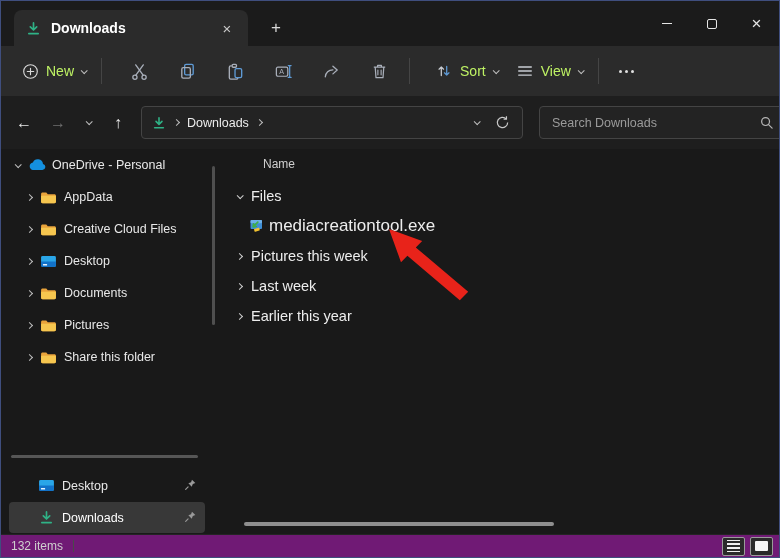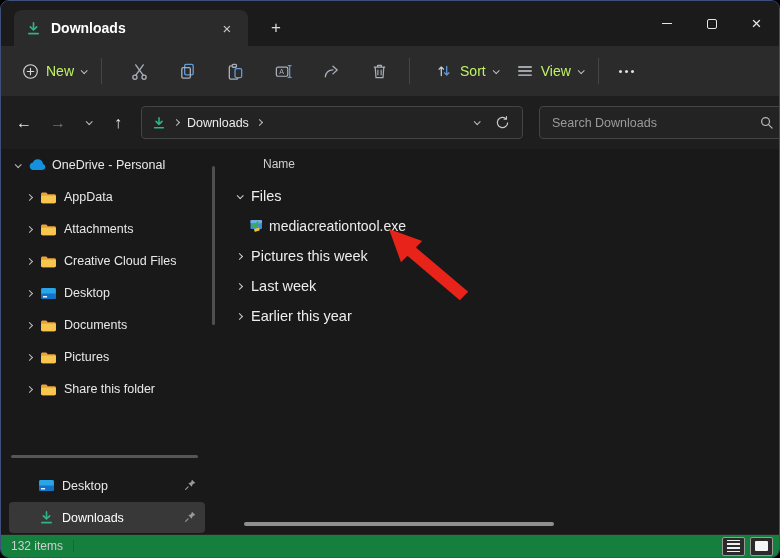--- a/index.html
+++ b/index.html
@@ -1,19 +1,19 @@
 <!DOCTYPE html>
 <html><head>
 <meta charset="utf-8">
 <style>
   * { margin:0; padding:0; box-sizing:border-box; }
   html,body { background:#000; width:780px; height:558px; font-family:"Liberation Sans", sans-serif; }
   .window {
     position:relative; width:780px; height:558px; background:#191919;
-    border:1px solid #3f4e7e; border-radius:9px; overflow:hidden; color:#e8e8e8;
+    border:1px solid #3f4e7e; border-radius:0; overflow:hidden; color:#e8e8e8;
   }
   
   .titlebar { position:absolute; left:0; top:0; width:100%; height:45px; background:#1b1b1b; }
   .tab {
     position:absolute; left:13px; top:9px; width:234px; height:36px; background:#2b2b2b;
     border-radius:8px 8px 0 0; display:flex; align-items:center; padding:0 10px 0 12px;
   }
   .tab-title { font-size:14px; font-weight:bold; color:#fff; margin-left:10px; flex:1; }
   .tab-close { width:22px; height:22px; display:flex; align-items:center; justify-content:center;
     color:#c9c9c9; font-size:15px; border-radius:4px; cursor:default; }
@@ -71,24 +71,24 @@
   .prow .icn { width:19px; margin-right:6px; display:flex; justify-content:center; }
   .prow.selected { background:#383838; color:#fff; }
   .pin { position:absolute; right:8px; top:8px; }
   .sb-vscroll { position:absolute; left:211px; top:17px; width:3px; height:159px; background:#4f4f4f; border-radius:2px; }
   .sb-hscroll { position:absolute; left:10px; top:306px; width:187px; height:2.5px; background:#565656; border-radius:2px; }
   
   .main { position:absolute; left:218px; top:148px; right:0; bottom:23px; background:#191919; }
   .col-header { height:30px; display:flex; align-items:center; padding-left:44px; font-size:12px; color:#cfcfcf; }
   .grow { height:30px; display:flex; align-items:center; padding-left:18px; font-size:14.5px; color:#ededed; gap:9px; }
   .grow .chv { border-color:#cfcfcf; }
-  .frow { height:30px; display:flex; align-items:center; padding-left:28px; font-size:14px; color:#ededed; gap:6px; }
+  .frow { height:30px; display:flex; align-items:center; padding-left:28px; font-size:17px; color:#ededed; gap:6px; }
   .main-hscroll { position:absolute; left:25px; bottom:8px; width:310px; height:4px; background:#8f8f8f; border-radius:2px; }
   
-  .statusbar { position:absolute; left:0; bottom:0; width:100%; height:23px; background:#15803d;
+  .statusbar { position:absolute; left:0; bottom:0; width:100%; height:23px; background:#701a75;
     border-top:1px solid #242424; display:flex; align-items:center; padding:0 6px 0 10px; }
   .status-text { font-size:12px; color:#cfcfcf; }
   .status-sep { width:1px; height:12px; background:#4a4a4a; margin-left:10px; }
   .view-toggles { margin-left:auto; display:flex; gap:5px; }
   .vt-btn { width:23px; height:19px; border:1.5px solid #9a9a9a; border-radius:2px; background:#2a2a2a;
     display:flex; align-items:center; justify-content:center; }
   .vt-lines { display:flex; flex-direction:column; gap:2px; }
   .vt-lines i { width:13px; height:1.6px; background:#efefef; display:block; }
   .vt-thumb { width:13px; height:10px; background:#f5f5f5; border-radius:1px; }
   
@@ -271,32 +271,20 @@
     <div class="srow lvl1">
       <span class="chvslot">
           <span class="chv right sm"></span>
         </span>
       <span class="icn">
         <svg width="17" height="13" viewBox="0 0 18 14">
             <path d="M1 3.2c0-.9.7-1.6 1.6-1.6h4l1.6 1.8h7.2c.9 0 1.6.7 1.6 1.6v6.6c0 .9-.7 1.6-1.6 1.6H2.6c-.9 0-1.6-.7-1.6-1.6z" fill="#e9a33b"></path>
             <path d="M1 5h16v6.6c0 .9-.7 1.6-1.6 1.6H2.6c-.9 0-1.6-.7-1.6-1.6z" fill="#f6c64f"></path>
           </svg>
       </span>
-      <span>Attachments</span>
-    </div>
-    <div class="srow lvl1">
-      <span class="chvslot">
-          <span class="chv right sm"></span>
-        </span>
-      <span class="icn">
-        <svg width="17" height="13" viewBox="0 0 18 14">
-            <path d="M1 3.2c0-.9.7-1.6 1.6-1.6h4l1.6 1.8h7.2c.9 0 1.6.7 1.6 1.6v6.6c0 .9-.7 1.6-1.6 1.6H2.6c-.9 0-1.6-.7-1.6-1.6z" fill="#e9a33b"></path>
-            <path d="M1 5h16v6.6c0 .9-.7 1.6-1.6 1.6H2.6c-.9 0-1.6-.7-1.6-1.6z" fill="#f6c64f"></path>
-          </svg>
-      </span>
       <span>Creative Cloud Files</span>
     </div>
     <div class="srow lvl1">
       <span class="chvslot">
           <span class="chv right sm"></span>
         </span>
       <span class="icn">
         <svg width="17" height="13" viewBox="0 0 18 14">
             <rect x="1" y="1" width="16" height="12" rx="1.6" fill="#2aa6e8"></rect>
             <path d="M1 7h16v4.4a1.6 1.6 0 0 1-1.6 1.6H2.6A1.6 1.6 0 0 1 1 11.4z" fill="#1272c8"></path>

